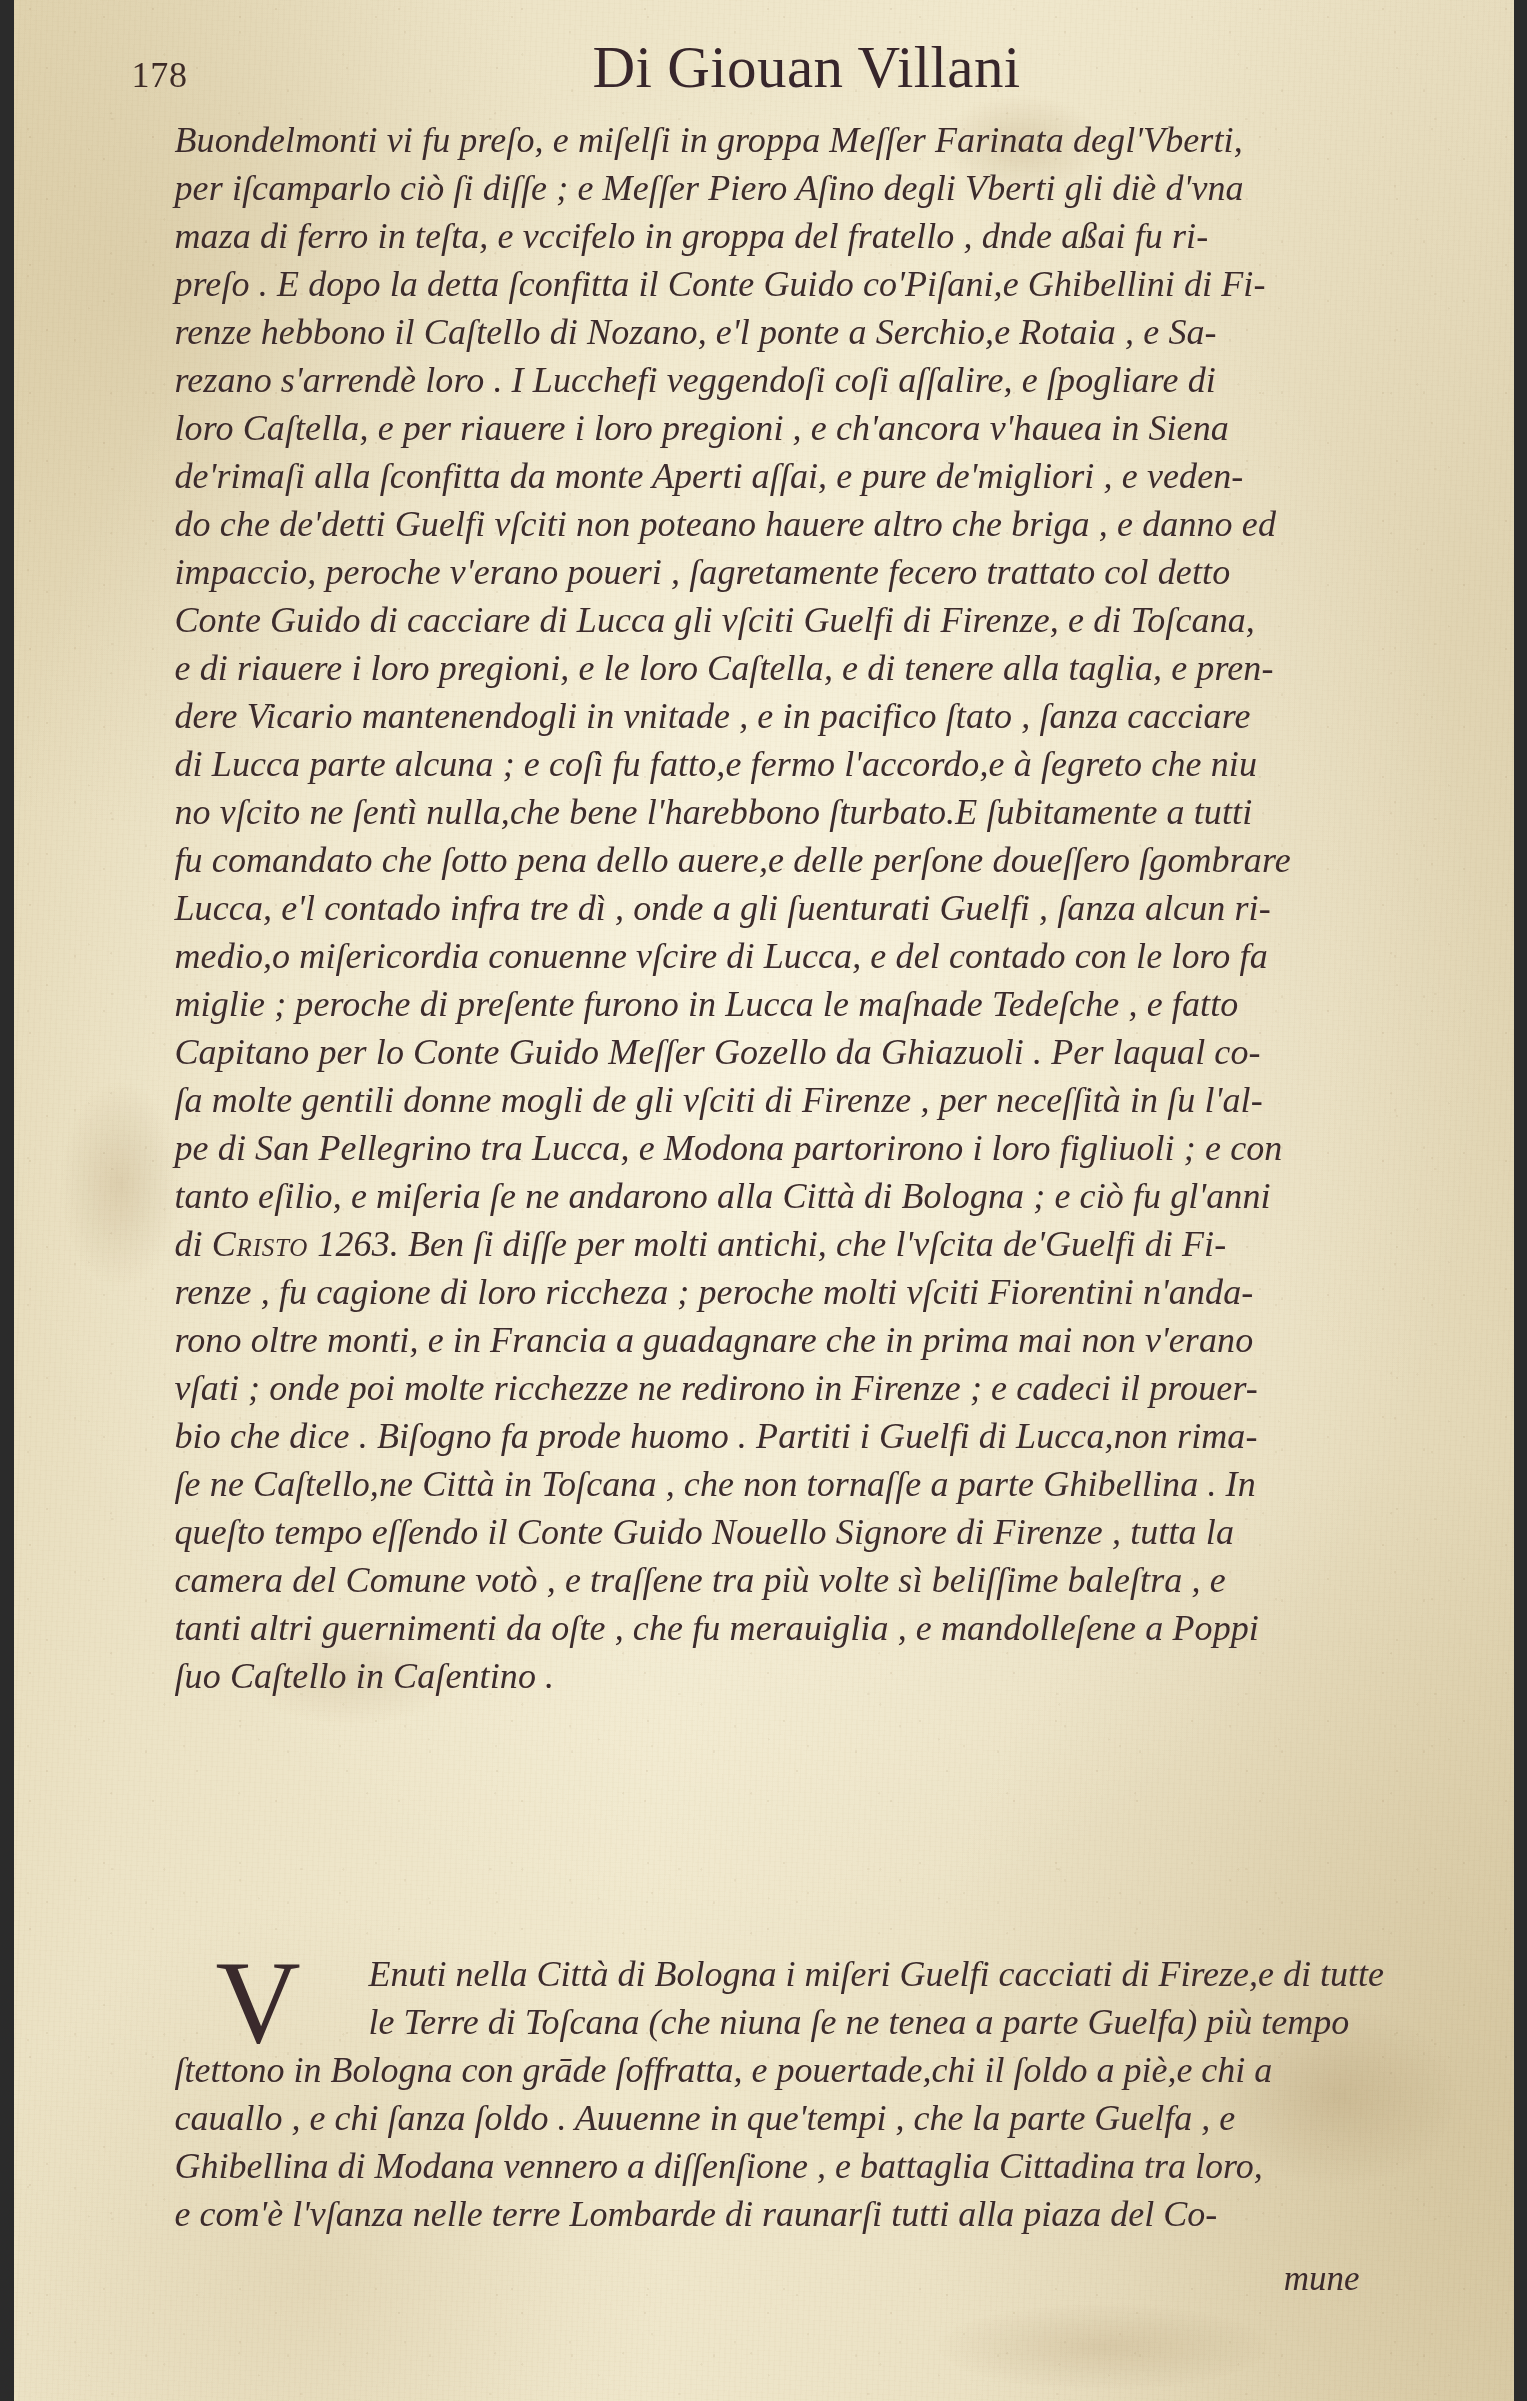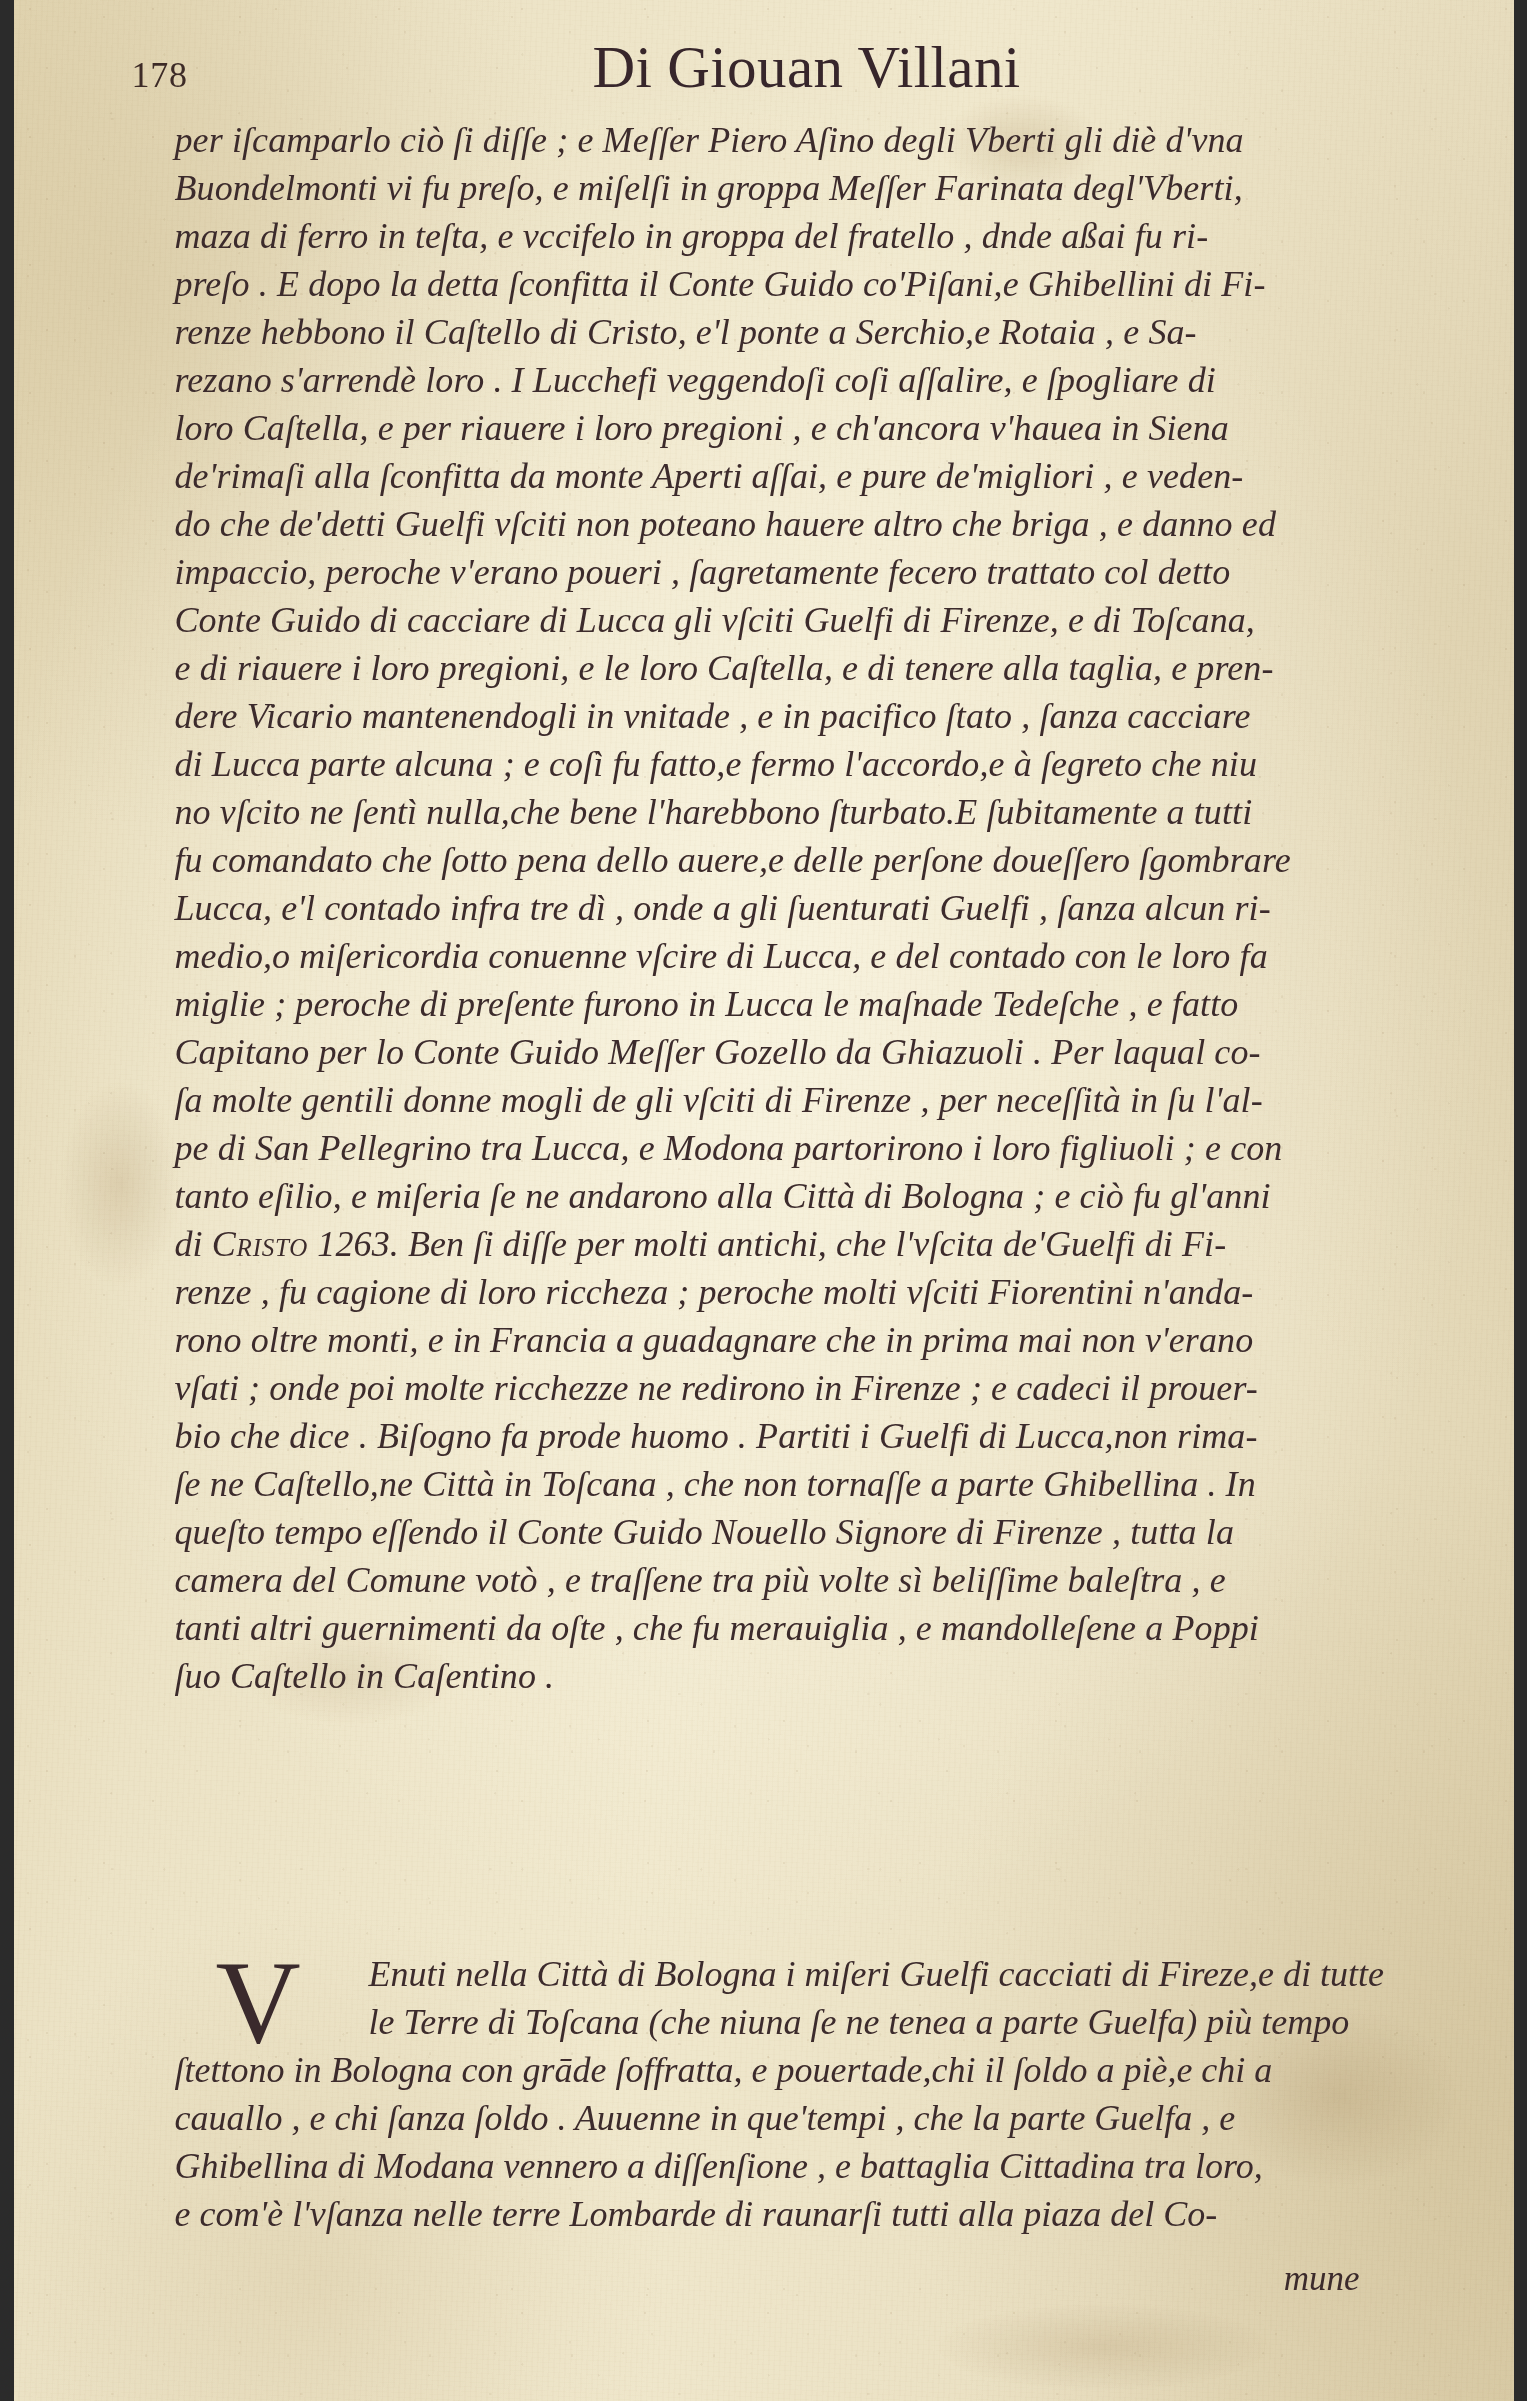--- a/index.html
+++ b/index.html
@@ -188,25 +188,25 @@
 
   <div class="content">
 
     <div class="head-row">
       <div class="folio">178</div>
       <div class="running-head">Di Giouan Villani</div>
     </div>
 
     <div class="body-block">
 
+      <div class="ln">Buondelmonti vi fu preſo, e miſelſi in groppa Meſſer Farinata degl'Vberti,</div>
       <div class="ln">per iſcamparlo ciò ſi diſſe ; e Meſſer Piero Aſino degli Vberti gli diè d'vna</div>
-      <div class="ln">Buondelmonti vi fu preſo, e miſelſi in groppa Meſſer Farinata degl'Vberti,</div>
       <div class="ln">maza di ferro in teſta, e vccifelo in groppa del fratello , dnde aßai fu ri-</div>
       <div class="ln">preſo . E dopo la detta ſconfitta il Conte Guido co'Piſani,e Ghibellini di Fi-</div>
-      <div class="ln">renze hebbono il Caſtello di  Cristo, e'l ponte a Serchio,e Rotaia , e Sa-</div>
+      <div class="ln">renze hebbono il Caſtello di  Nozano, e'l ponte a Serchio,e Rotaia , e Sa-</div>
       <div class="ln">rezano s'arrendè loro .  I Lucchefi veggendoſi  coſi aſſalire,  e ſpogliare di</div>
       <div class="ln">loro Caſtella,  e per riauere i loro pregioni ,  e ch'ancora v'hauea in Siena</div>
       <div class="ln">de'rimaſi alla ſconfitta da monte Aperti aſſai, e pure de'migliori , e veden-</div>
       <div class="ln">do che de'detti Guelfi vſciti non poteano hauere altro che briga , e danno ed</div>
       <div class="ln">impaccio, peroche v'erano poueri , ſagretamente fecero trattato col  detto</div>
       <div class="ln">Conte Guido di cacciare di Lucca gli vſciti Guelfi di Firenze, e di Toſcana,</div>
       <div class="ln">e di riauere i loro pregioni, e le loro Caſtella, e di tenere alla taglia, e pren-</div>
       <div class="ln">dere Vicario mantenendogli in vnitade , e in pacifico ſtato , ſanza cacciare</div>
       <div class="ln">di Lucca parte alcuna ; e coſì fu fatto,e fermo l'accordo,e à ſegreto che niu</div>
       <div class="ln">no vſcito ne ſentì nulla,che bene l'harebbono ſturbato.E ſubitamente a tutti</div>

